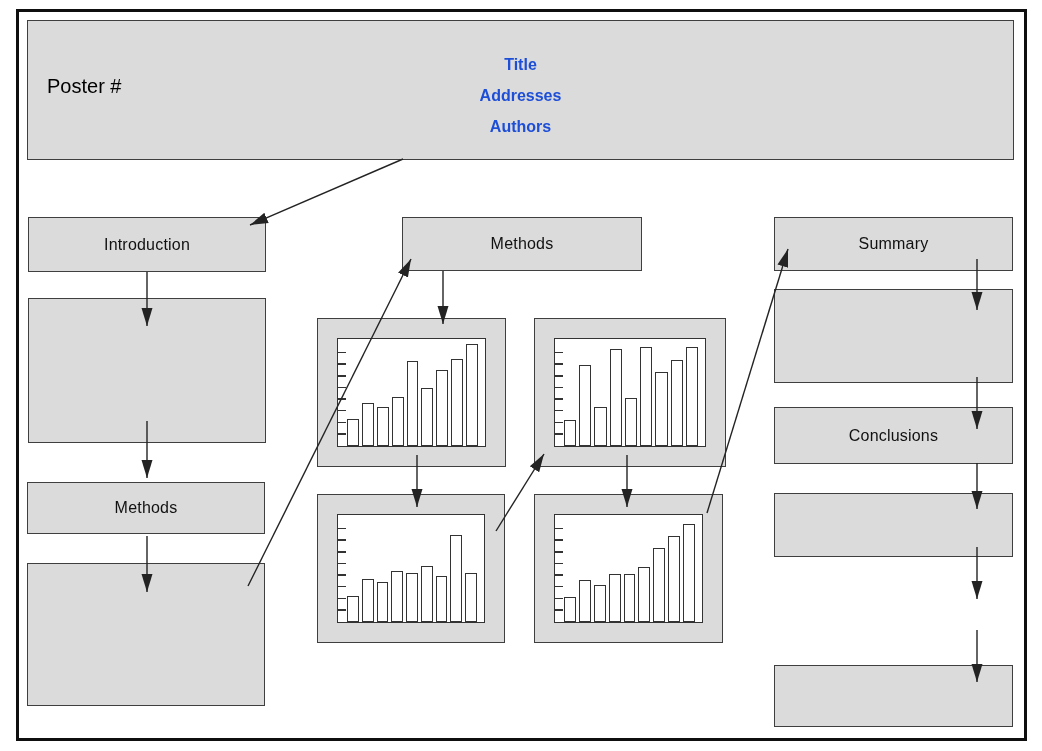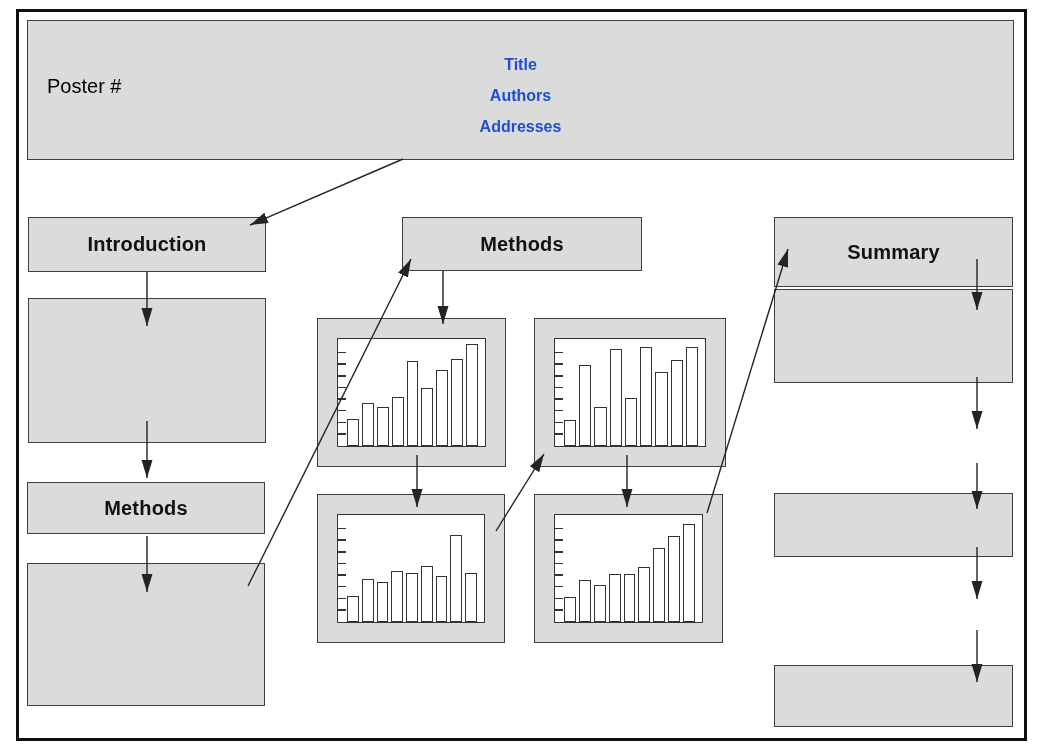--- a/index.html
+++ b/index.html
@@ -27,22 +27,22 @@
     background: #dbdbdb;
     border: 1.4px solid #3f3f3f;
     box-sizing: border-box;
   }
   .label-box {
     display: flex;
     align-items: center;
     justify-content: center;
   }
   .box-label {
-    font-size: 20px;
-    font-weight: bold;
+    font-size: 16px;
+    font-weight: normal;
     color: #111111;
     letter-spacing: 0.2px;
   }
   .header-box {
     left: 27px; top: 20px;
     width: 987px; height: 140px;
   }
   .poster-num {
     position: absolute;
     left: 19px; top: 30px;
@@ -105,22 +105,22 @@
 <body>
 
 <div class="canvas">
 
   <div class="outer-border"></div>
 
   <div class="box header-box">
     <span class="poster-num">Poster #</span>
     <div class="title-block">
       <div>Title</div>
+      <div>Addresses</div>
       <div>Authors</div>
-      <div>Addresses</div>
     </div>
   </div>
 
   <div class="box label-box" style="left:28px;top:217px;width:238px;height:55px">
     <span class="box-label">Introduction</span>
   </div>
   <div class="box" style="left:28px;top:298px;width:238px;height:145px"></div>
   <div class="box label-box" style="left:27px;top:482px;width:238px;height:52px">
     <span class="box-label">Methods</span>
   </div>
@@ -216,24 +216,27 @@
           <div class="bar" style="height: 45%;"></div>
           <div class="bar" style="height: 45%;"></div>
           <div class="bar" style="height: 51%;"></div>
           <div class="bar" style="height: 69%;"></div>
           <div class="bar" style="height: 80%;"></div>
           <div class="bar" style="height: 92%;"></div>
         </div>
       </div>
   </div>
 
-  <div class="box label-box" style="left:774px;top:217px;width:239px;height:70px">
+  <div class="box label-box" style="left:774px;top:217px;width:239px;height:54px">
     <span class="box-label">Summary</span>
   </div>
   <div class="box" style="left:774px;top:289px;width:239px;height:94px"></div>
+  <div class="box label-box" style="left:774px;top:407px;width:239px;height:57px">
+    <span class="box-label">Conclusions</span>
+  </div>
   <div class="box" style="left:774px;top:493px;width:239px;height:64px"></div>
   <div class="box" style="left:774px;top:665px;width:239px;height:62px"></div>
 
   <svg class="arrow-layer" viewBox="0 0 1042 751" xmlns="http://www.w3.org/2000/svg">
     <defs>
       <marker id="ah" markerUnits="userSpaceOnUse" markerWidth="22" markerHeight="18" refX="18" refY="8" orient="auto">
         <path d="M0,2.5 L18,8 L0,13.5 Z" fill="#232323"></path>
       </marker>
     </defs>
     <g stroke="#232323" stroke-width="1.4" fill="none">

